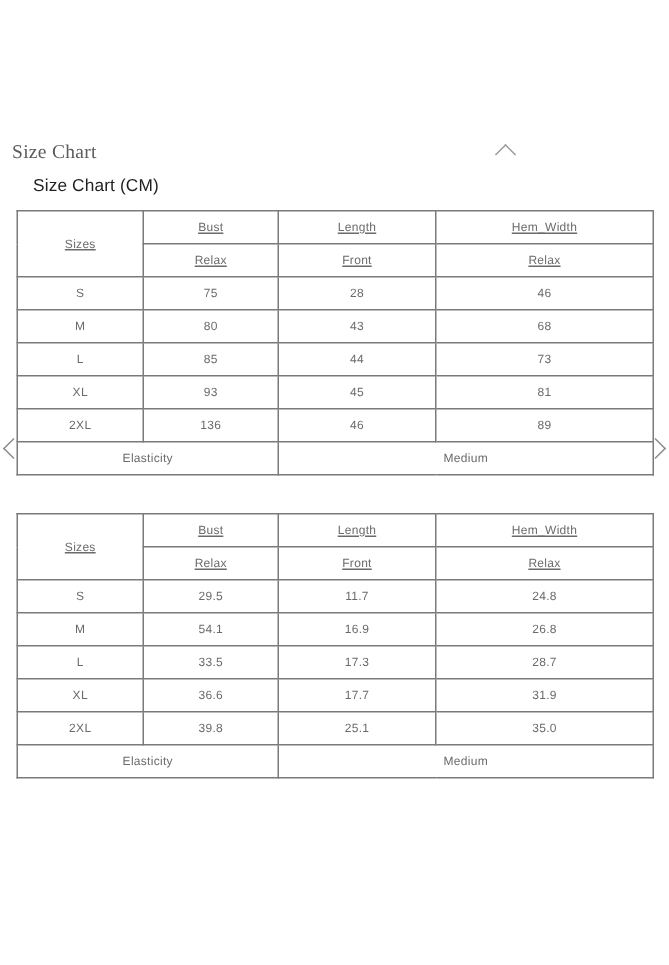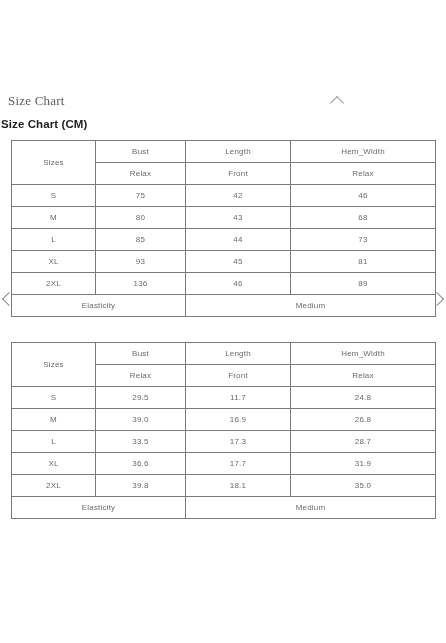--- a/index.html
+++ b/index.html
@@ -56,23 +56,23 @@
     width: 9px;
     height: 9px;
     border-left: 1px solid #9a9a9a;
     border-top: 1px solid #9a9a9a;
     transform: rotate(45deg);
   }
 
   
   .section-title {
     position: absolute;
-    left: 1px;
+    left: 22px;
     font-size: 11.5px;
-    font-weight: bold;
+    font-weight: normal;
     color: #1f1f1f;
     letter-spacing: .1px;
   }
   #title-cm   { top: 118px; }
   #title-inch { top: 320px; }
 
   
   .size-table {
     position: absolute;
     left: 11px;
@@ -88,21 +88,21 @@
   .size-table td,
   .size-table th {
     border: 1px solid #7a7a7a;
     text-align: center;
     vertical-align: middle;
     font-weight: normal;
     padding: 0;
     height: 21px;
     letter-spacing: .2px;
   }
-  .size-table .hdr-row td { height: 21px; }
+  .size-table .hdr-row td { height: 21px; text-decoration: underline; }
   .size-table .sizes-cell { height: 42px; }
 
   col.c-sizes { width: 84px; }
   col.c-bust  { width: 90px; }
   col.c-len   { width: 105px; }
   col.c-hem   { width: 145px; }
 
   
   .carousel-arrow {
     position: absolute;
@@ -152,21 +152,21 @@
       </tr>
       <tr class="hdr-row">
         <td>Relax</td>
         <td>Front</td>
         <td>Relax</td>
       </tr>
 
       <tr>
         <td>S</td>
         <td>75</td>
-        <td>42</td>
+        <td>28</td>
         <td>46</td>
       </tr>
       <tr>
         <td>M</td>
         <td>80</td>
         <td>43</td>
         <td>68</td>
       </tr>
       <tr>
         <td>L</td>
@@ -219,40 +219,40 @@
       </tr>
 
       <tr>
         <td>S</td>
         <td>29.5</td>
         <td>11.7</td>
         <td>24.8</td>
       </tr>
       <tr>
         <td>M</td>
-        <td>39.0</td>
+        <td>54.1</td>
         <td>16.9</td>
         <td>26.8</td>
       </tr>
       <tr>
         <td>L</td>
         <td>33.5</td>
         <td>17.3</td>
         <td>28.7</td>
       </tr>
       <tr>
         <td>XL</td>
         <td>36.6</td>
         <td>17.7</td>
         <td>31.9</td>
       </tr>
       <tr>
         <td>2XL</td>
         <td>39.8</td>
-        <td>18.1</td>
+        <td>25.1</td>
         <td>35.0</td>
       </tr>
 
       <tr>
         <td colspan="2">Elasticity</td>
         <td colspan="2">Medium</td>
       </tr>
     </tbody>
   </table>
 

